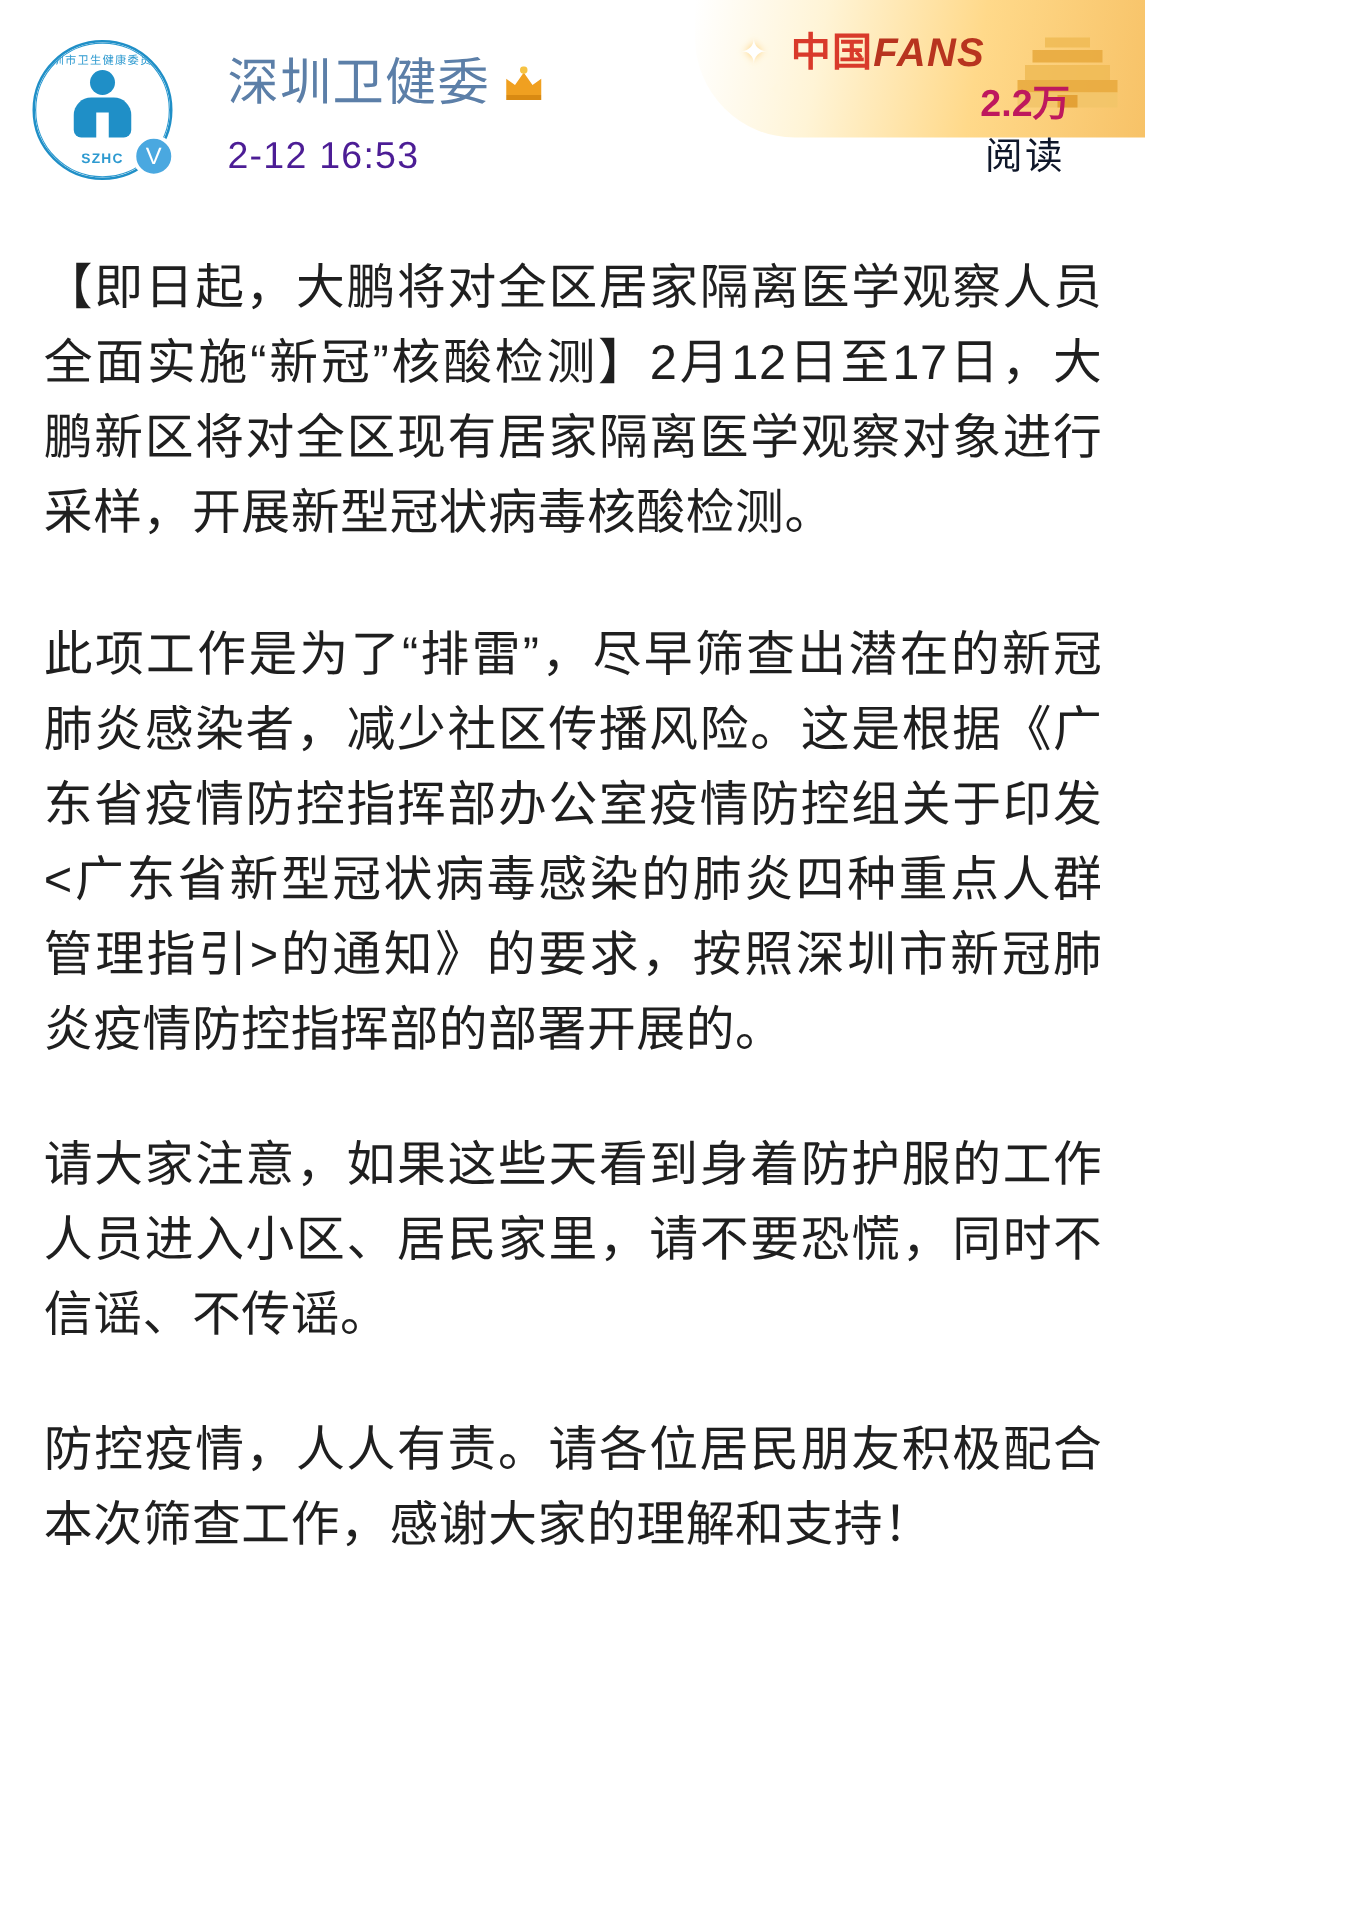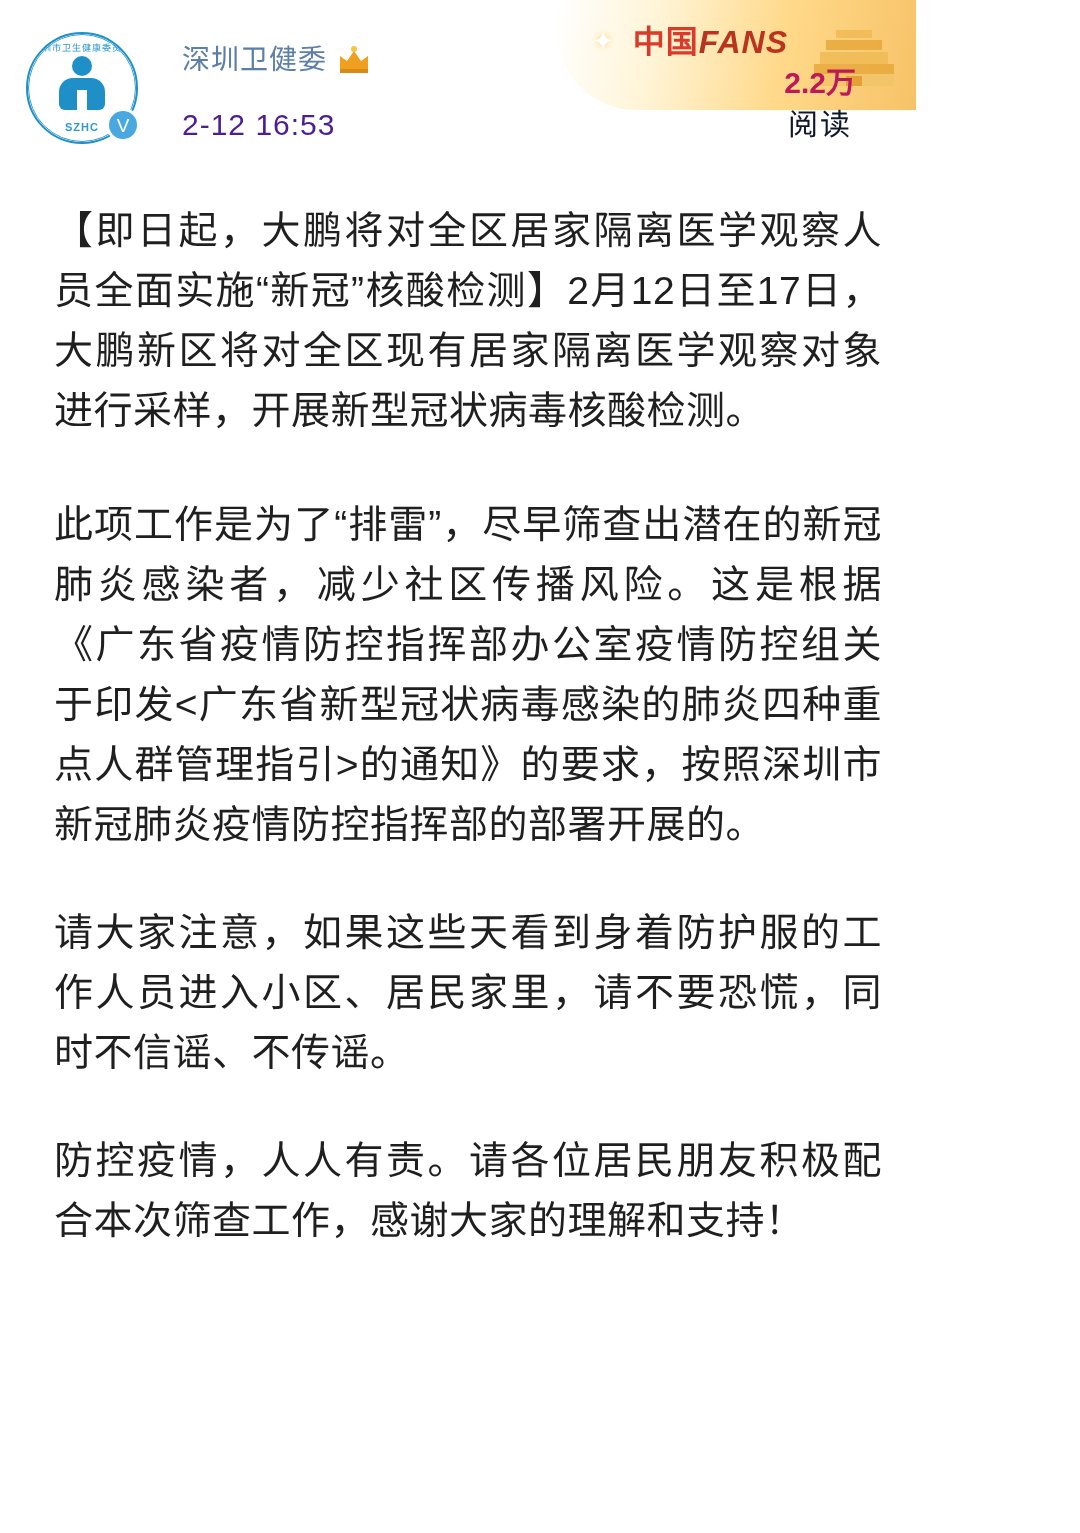--- a/index.html
+++ b/index.html
@@ -131,21 +131,21 @@
 
   .name-row {
     position: absolute;
     left: 182px;
     top: 46px;
     display: flex;
     align-items: center;
     gap: 10px;
   }
   .account-name {
-    font-size: 28px;
+    font-size: 41px;
     color: #5c7fa8;
     font-weight: 500;
     letter-spacing: 1px;
     line-height: 1;
   }
   .crown-icon {
     width: 34px;
     height: 28px;
     position: relative;
     display: inline-block;
@@ -232,21 +232,21 @@
     right: 64px;
     top: 100px;
     font-size: 30px;
     color: #0f172a;
     letter-spacing: 2px;
     white-space: nowrap;
   }
 
   
   .article {
-    padding: 10px 34px 40px 54px;
+    padding: 10px 34px 40px 35px;
   }
   .para {
     font-size: 39px;
     line-height: 60px;
     color: #1f1f1f;
     letter-spacing: 0.5px;
     text-align: justify;
     margin: 0 0 48px 0;
     word-break: break-all;
   }

